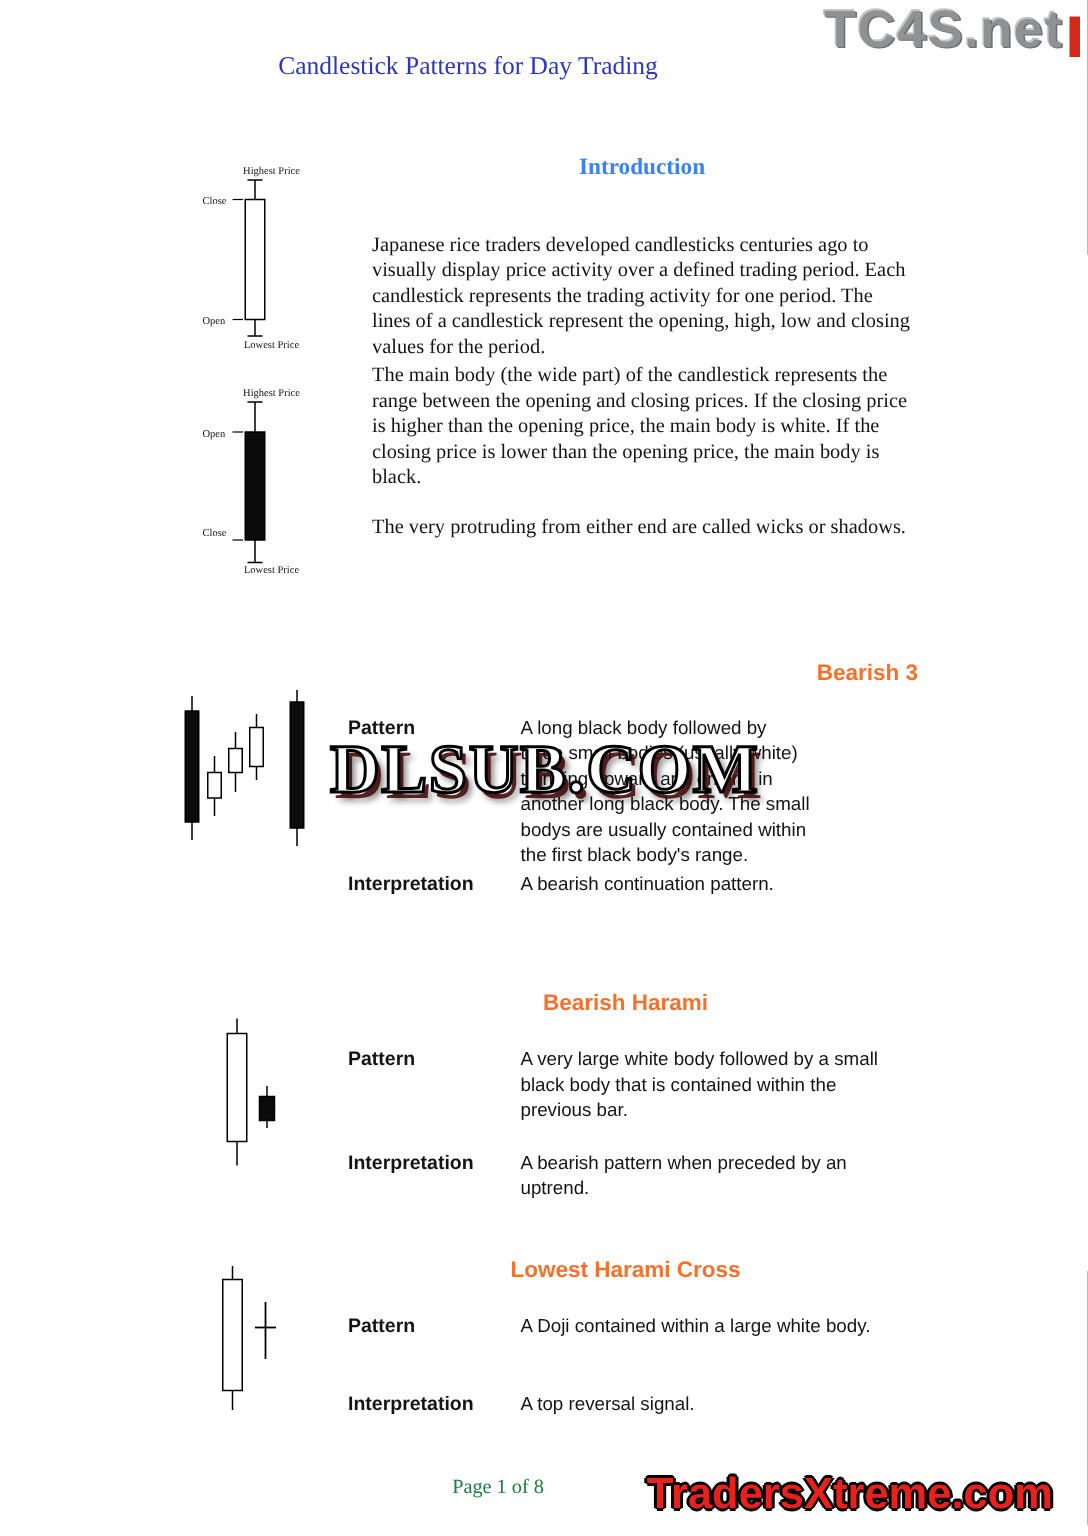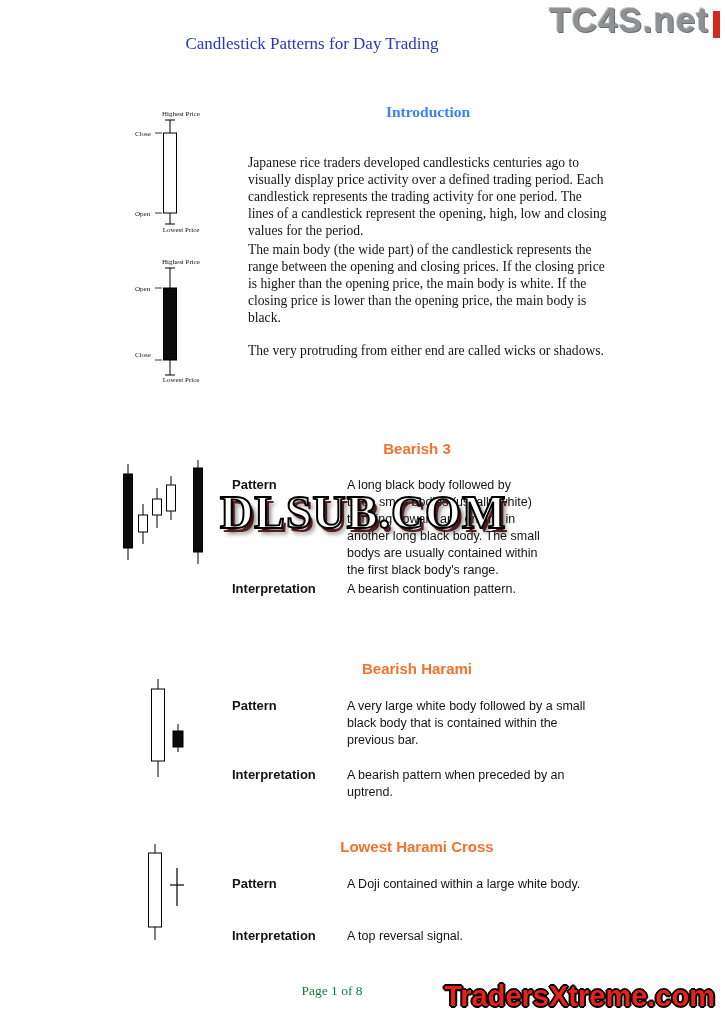--- a/index.html
+++ b/index.html
@@ -21,36 +21,36 @@
   .para-1{top:154px;}
   .para-2{top:241px;}
   .para-3{top:342px;}
 
   .candle-svg{overflow:visible;}
   .candle-svg text{font-family:"Liberation Serif",serif;font-size:7px;fill:#111;}
 
   .section-heading{left:222px;width:390px;text-align:center;
                    font-family:"Liberation Sans",sans-serif;font-weight:bold;
                    font-size:15px;color:#f4722c;}
-  .sh-1{top:440px;} .sh-2{top:660px;} .sh-3{top:838px;}
+  .sh-1{top:440px;text-align:right;} .sh-2{top:660px;} .sh-3{top:838px;}
 
   .row-label{left:232px;font-family:"Liberation Sans",sans-serif;font-weight:bold;font-size:13px;}
   .row-text{left:347px;width:250px;font-family:Liberation Sans, sans-serif;
             font-size:12.5px;line-height:17px;white-space:pre-line;}
   .p1{top:477px;} .i1{top:581px;}
   .p2{top:698px;} .i2{top:767px;}
   .p3{top:876px;} .i3{top:928px;}
 
   .watermark{left:220px;top:486px;font-family:"Liberation Serif",serif;font-weight:bold;
              font-size:46px;letter-spacing:1px;color:#ffffff;
              -webkit-text-stroke:2px #000;
              text-shadow:3px 4px 0 rgba(70,12,12,0.9),5px 6px 4px rgba(0,0,0,0.45);}
 
   .footer-page{top:983px;left:0;width:664px;text-align:center;font-size:13.5px;color:#15803d;}
-  .footer-logo{top:980px;right:10px;font-family:"Liberation Sans",sans-serif;font-weight:bold;
+  .footer-logo{top:980px;right:23px;font-family:"Liberation Sans",sans-serif;font-weight:bold;
                font-size:29px;color:#e8211d;
                text-shadow:-2px 0 0 #000,2px 0 0 #000,0 -2px 0 #000,0 2px 0 #000,
                            -1px -1px 0 #000,1px 1px 0 #000,-1px 1px 0 #000,1px -1px 0 #000;}
 </style>
 </head>
 <body>
 
 <div class="page">
 
   <div class="abs site-logo">TC4S.net</div>

